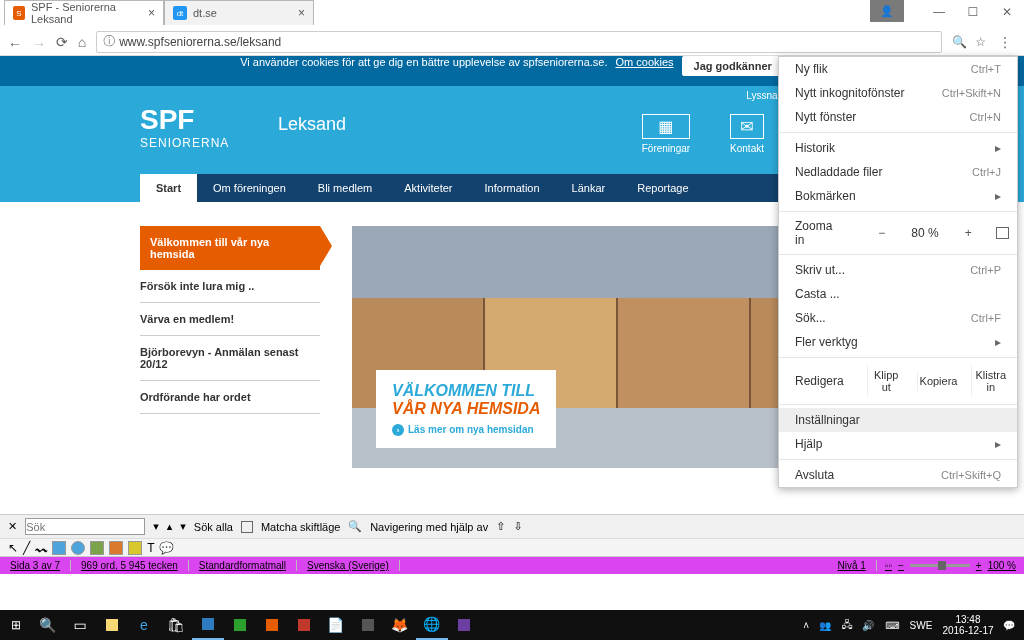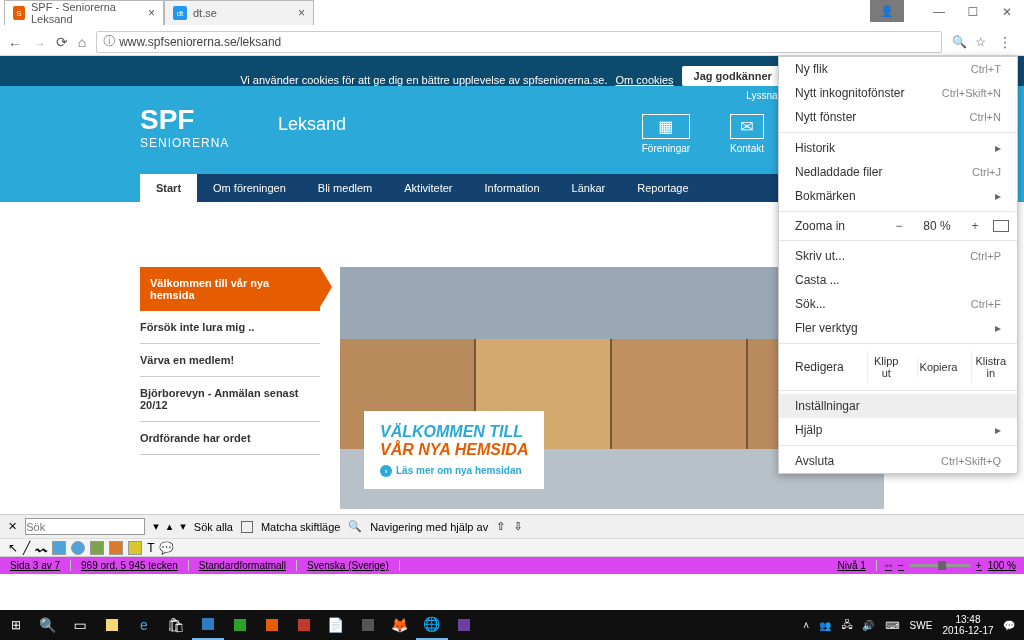--- a/index.html
+++ b/index.html
@@ -19,42 +19,42 @@
 
 
 .urlbar { height: 28px; display: flex; align-items: center; gap: 10px; padding: 0 8px; border-bottom: 1px solid #ddd;}
 .url-icon { color: #5a5a5a; font-size: 14px; }
 .url-input { flex: 1; display: flex; align-items: center; border: 1px solid #ccc; border-radius: 2px; height: 22px; padding: 0 6px; color:#444; }
 .url-input .lock { color:#7c7c7c; margin-right:4px; }
 .url-right { display:flex; gap:8px; align-items:center; color:#666; }
 .menu-dots { font-size:14px; padding:2px 4px; background:#fff; border-radius:2px;}
 
 
-.cookie { height: 30px; background: #0c4a6e; color: #fff; display: flex; align-items: flex-end; justify-content: center; gap: 8px; font-size: 11px; }
+.cookie { height: 30px; background: #0369a1; color: #fff; display: flex; align-items: flex-start; justify-content: center; gap: 8px; font-size: 11px; }
 .cookie a { color:#fff; text-decoration: underline; }
 .cookie button { background:#fff; color:#333; border:none; padding:4px 12px; border-radius:2px; font-weight:bold; font-size:11px; }
 
 
 .header { background: #2ba9d9; height: 116px; position: relative; padding-left: 140px; color:#fff;}
 .header-top-links { position:absolute; top:4px; right:40px; display:flex; gap:14px; font-size:10px; }
 .header-logo { position:absolute; left:140px; top:18px; }
 .header-logo .logotext { font-size:12px; letter-spacing:1px; }
 .header-logo .spf { font-size:28px; font-weight:bold; }
 .header-title { position:absolute; left:278px; top:28px; font-size:18px; }
 .header-icons { position:absolute; right:260px; top:28px; display:flex; gap:40px; text-align:center; }
 .header-icons .hi { font-size:10px; }
 .header-icons .hi .ic { font-size:16px; display:block; margin-bottom:4px; border:1px solid #fff; padding:2px 6px;}
 
 
 .nav { position:absolute; bottom:0; left:140px; right:140px; display:flex; background:#12426d; font-size:11px;}
 .nav-item { padding:8px 16px; color:#fff; }
 .nav-item.active { background:#fff; color:#333; font-weight:bold;}
 
 
-.content { display:flex; padding:24px 140px; gap:20px; background:#fff;margin-top:41px;}
+.content { display:flex; padding:24px 140px; gap:32px; background:#fff;}
 .sidebar-list { width:180px; }
 .sidebar-list .item { border-bottom:1px solid #ccc; padding:10px 0; font-size:11px; font-weight:bold; color:#333;}
 .sidebar-list .item.highlight { background:#e65c00; color:#fff; padding:10px; position:relative; border:none;}
 .sidebar-list .item.highlight::after { content:""; position:absolute; right:-12px; top:0; border-top:20px solid transparent; border-bottom:20px solid transparent; border-left:12px solid #e65c00; }
 
 .hero { flex:1; position:relative; background:linear-gradient(#5a6878,#8a96a6); height:242px; overflow:hidden;}
 .hero .sky { position:absolute; top:0; left:0; right:0; height:90px; background:#9aa8b6;}
 .hero .buildings { position:absolute; bottom:40px; left:0; right:0; height:130px; display:flex;}
 .hero .bld { flex:1; background:#b88a5c; border-right:2px solid #7a5638;}
 .hero .bld:nth-child(2){background:#d4a96f;}
@@ -66,21 +66,21 @@
 .hero .overlay .link { margin-top:6px; font-size:10px; color:#2ba9d9; font-weight:bold;}
 .hero .overlay .link .arr { background:#2ba9d9; color:#fff; border-radius:50%; width:12px; height:12px; display:inline-flex; align-items:center; justify-content:center; font-size:8px; margin-right:4px;}
 
 
 .chrome-menu { position:absolute; top:56px; right:6px; width:240px; background:#fff; box-shadow:0 2px 8px rgba(0,0,0,.3); border:1px solid #ccc; z-index:100; font-size:12px; color:#333;}
 .chrome-menu .mi { display:flex; justify-content:space-between; padding:5px 16px; align-items:center; }
 .chrome-menu .mi:hover, .chrome-menu .mi.hover { background:#eee; }
 .chrome-menu .sep { height:1px; background:#e5e5e5; margin:3px 0;}
 .chrome-menu .shortcut { color:#888; font-size:11px;}
 .chrome-menu .arrow { color:#666; }
-.chrome-menu .zoom-row { display:flex; align-items:center; padding:4px 8px 4px 16px; gap:8px;}
+.chrome-menu .zoom-row { display:flex; align-items:center; padding:4px 8px 4px 16px; gap:20px;}
 .chrome-menu .zoom-row .pm { width:20px; text-align:center; color:#555;}
 .chrome-menu .zoom-row .zv { width:40px; text-align:center;}
 .chrome-menu .zoom-row .full { width:16px; height:12px; border:1px solid #666;}
 .chrome-menu .edit-row { display:flex; padding:4px 8px 4px 16px; gap:12px; align-items:center;}
 .chrome-menu .edit-row .lab{ flex:0 0 60px;}
 .chrome-menu .edit-row .eb { flex:1; text-align:center; border-left:1px solid #eee; padding:4px 2px; font-size:11px;}
 
 
 .lo-area { position:absolute; left:0; right:0; top:514px; background:#f4f4f4; height:42px; border-top:1px solid #ccc;}
 .find-bar { height:24px; display:flex; align-items:center; gap:8px; padding:2px 8px; border-bottom:1px solid #ddd; font-size:11px; background:#f0f0f0;}

